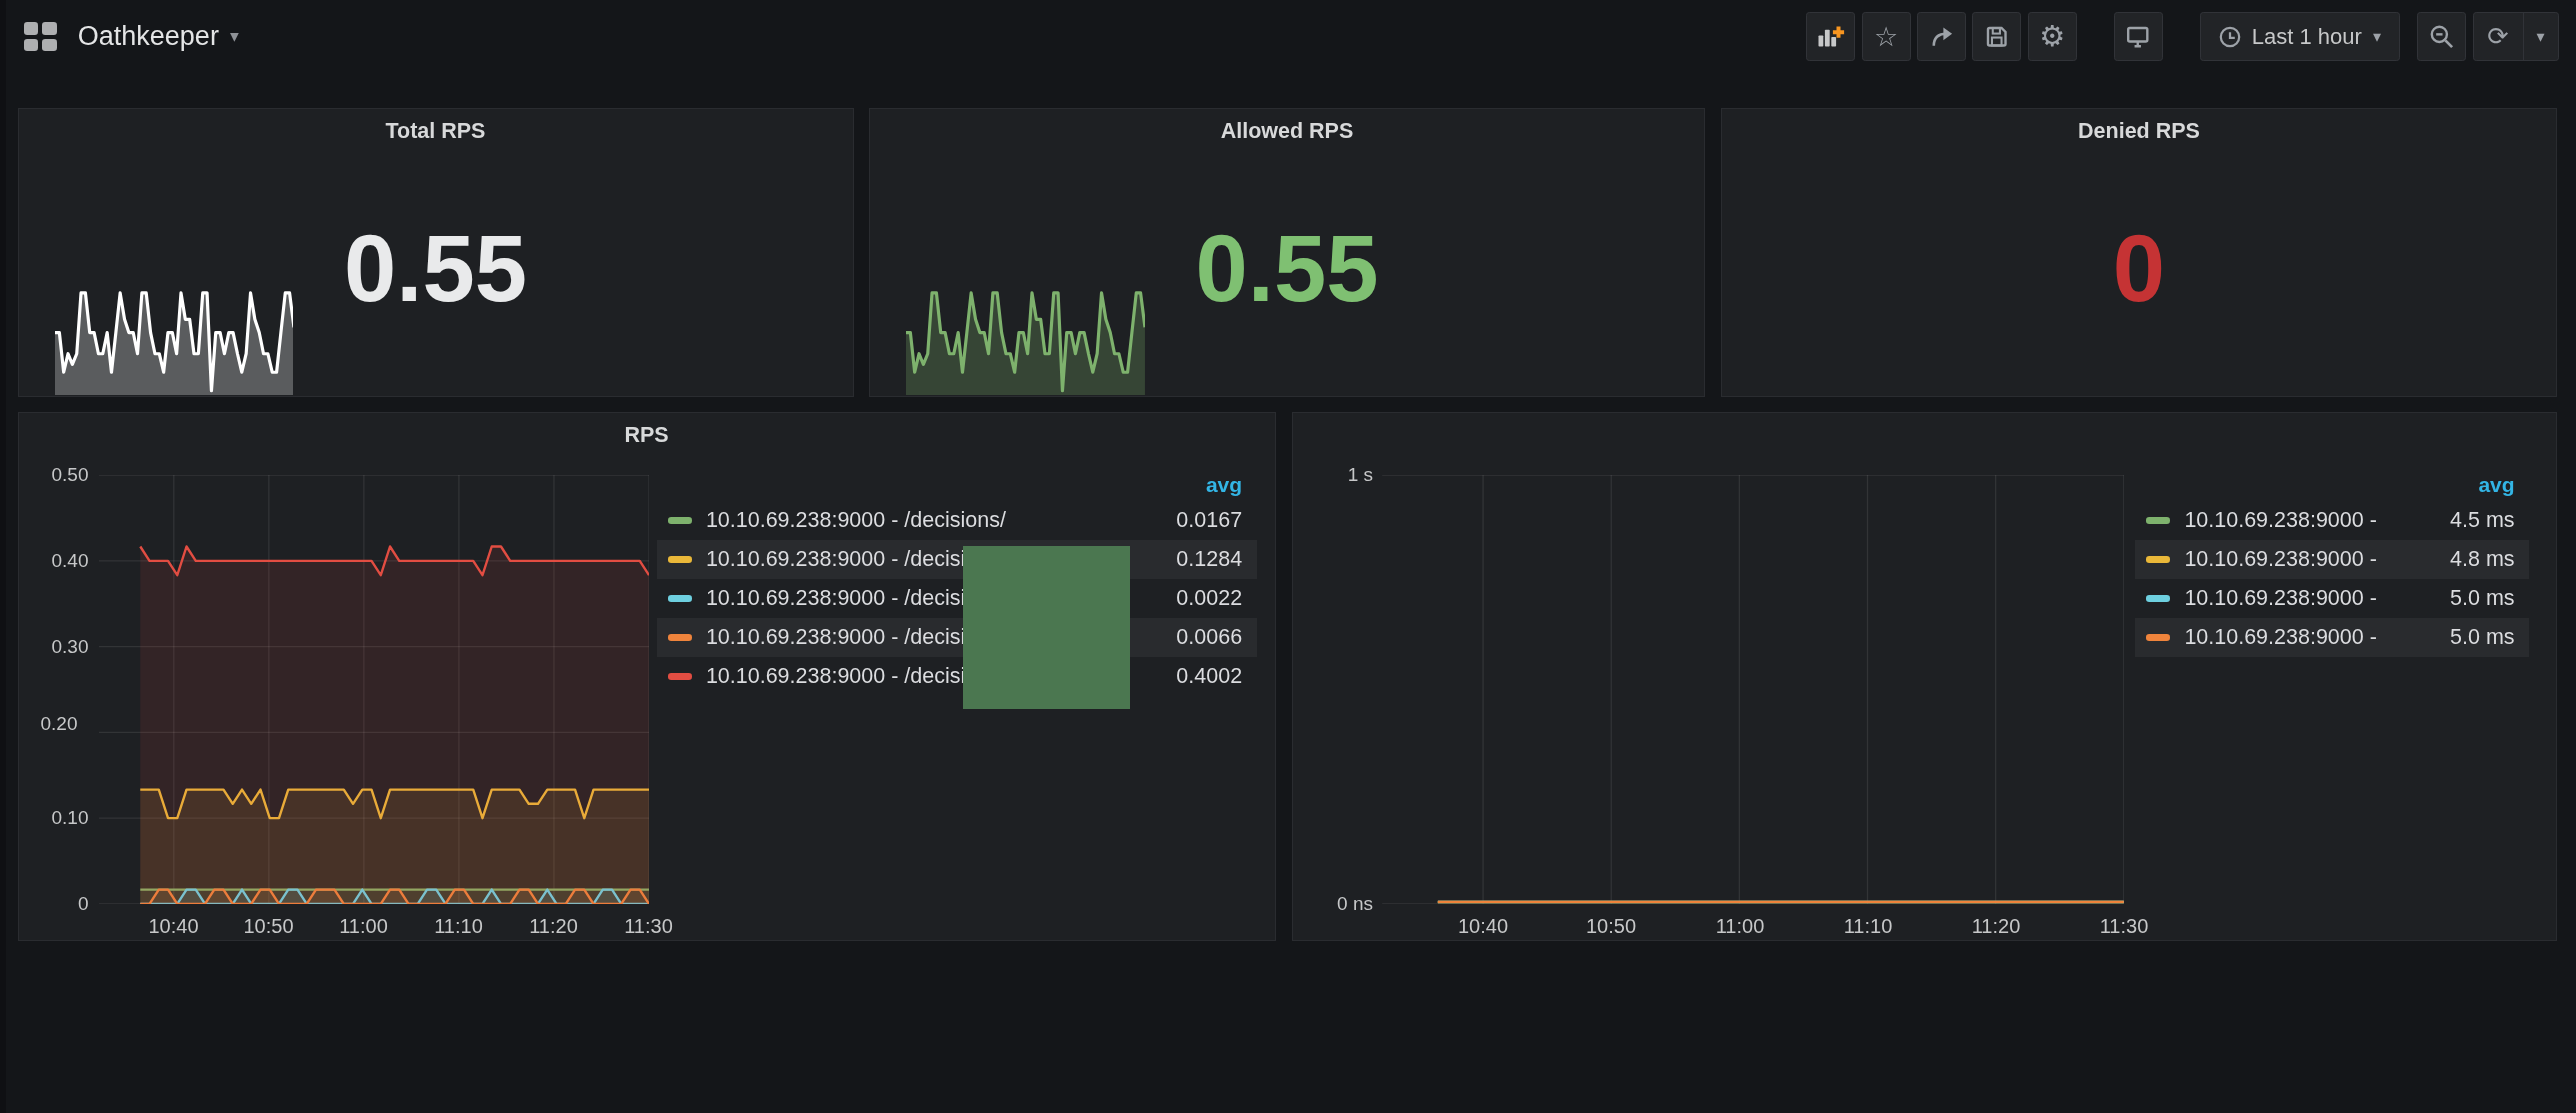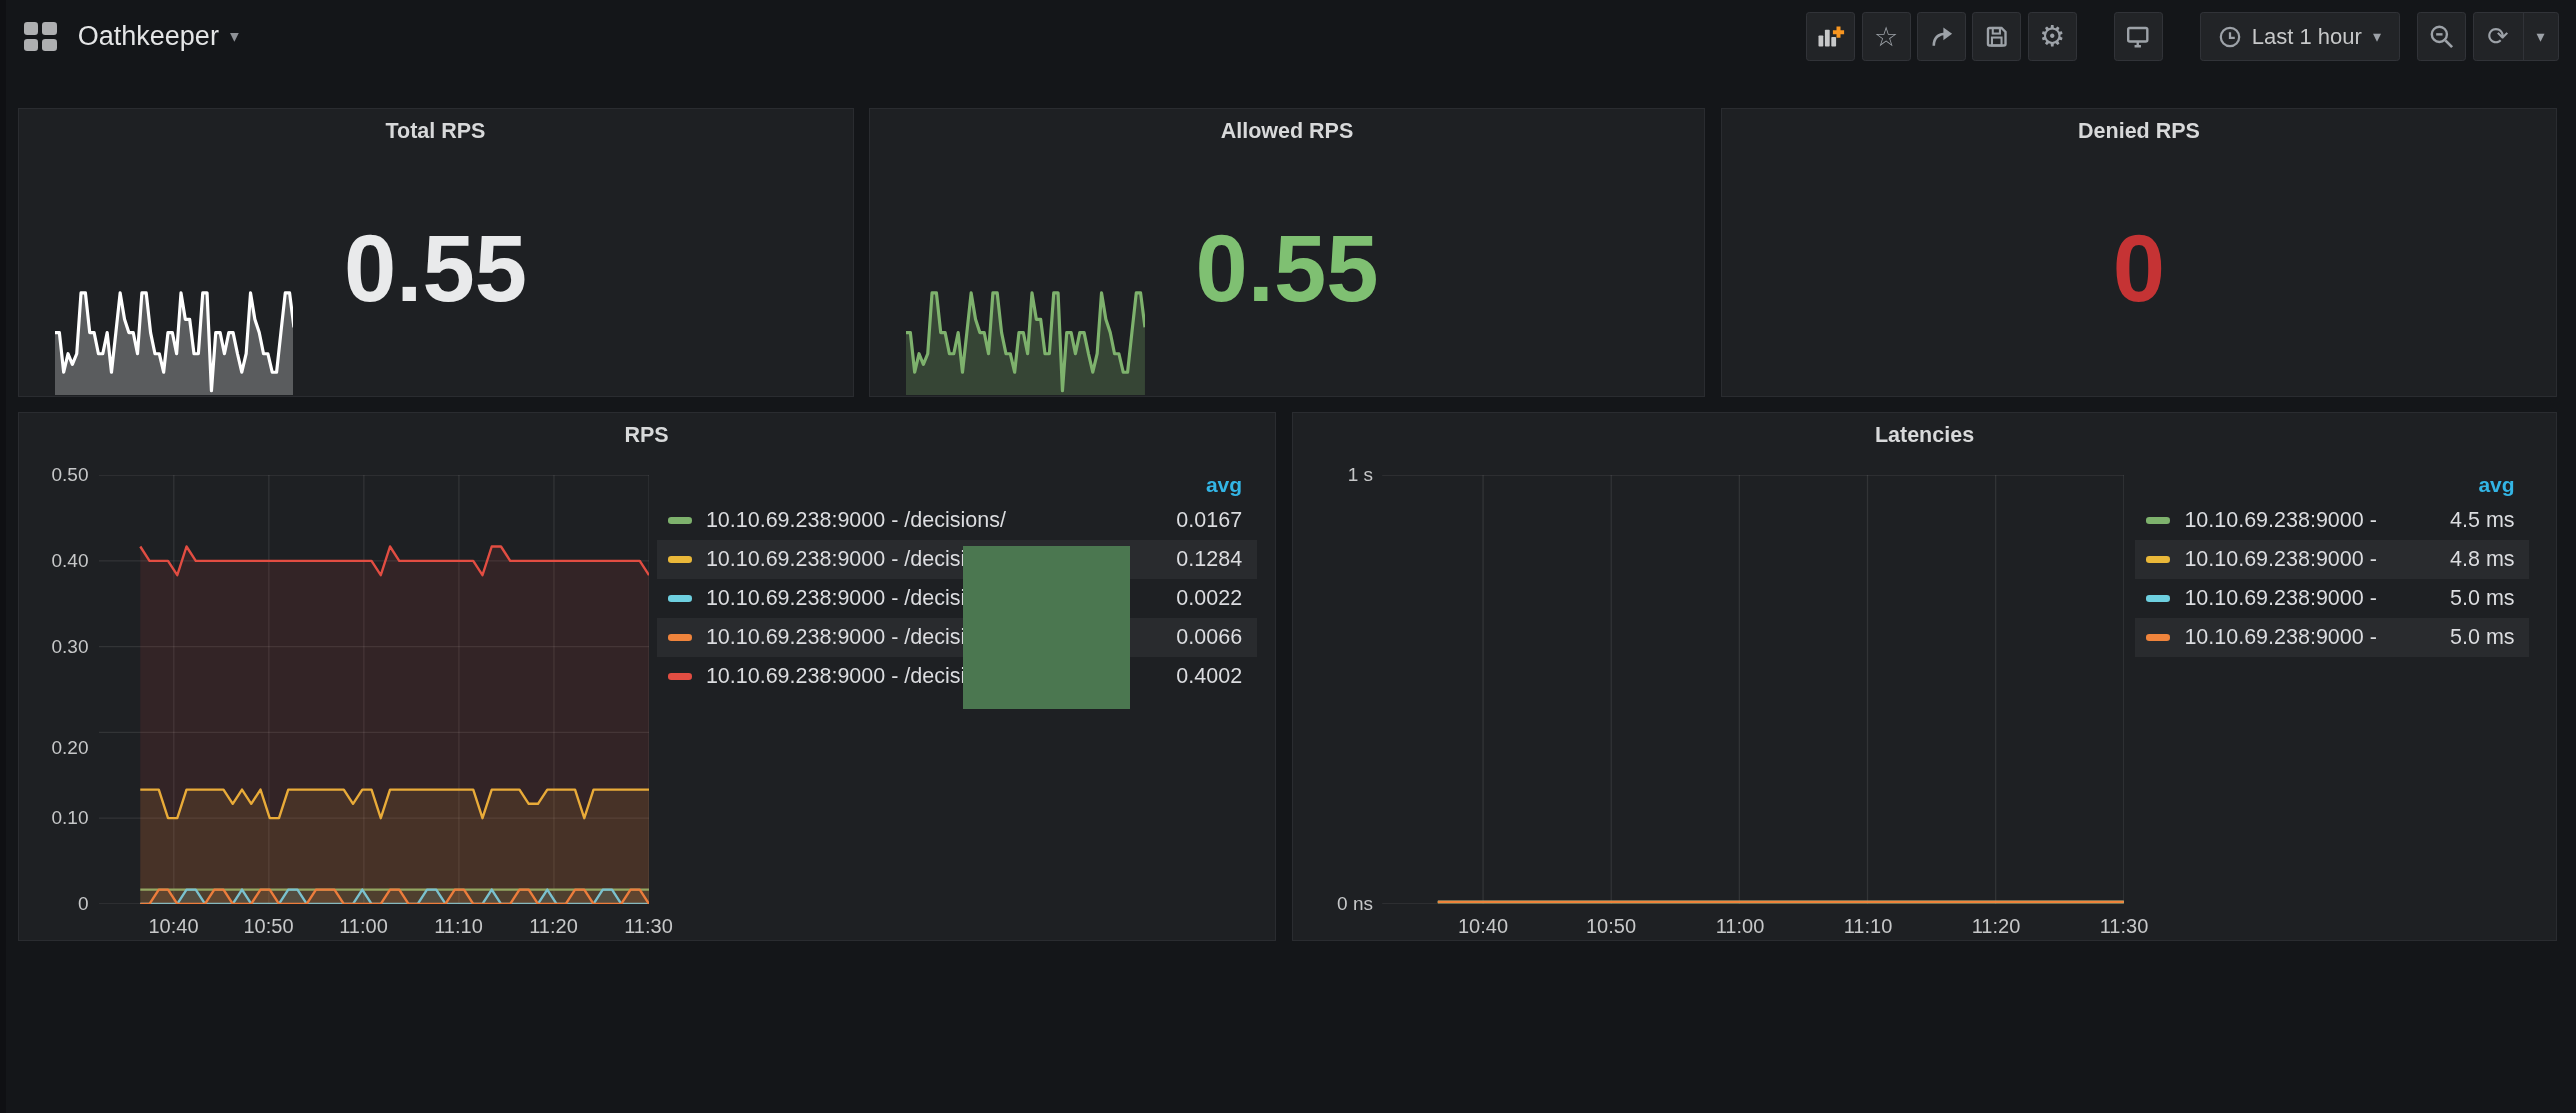--- a/index.html
+++ b/index.html
@@ -167,21 +167,21 @@
   <div class="big-value" style="color: rgb(197, 51, 52);">0</div>
 
 </section>
 
 <section class="panel" id="panel-rps">
   <h2 class="panel-title">RPS</h2>
   <div class="chart-area">
       <span class="y-tick" style="left: 11px; width: 59px; top: 51px;">0.50</span>
       <span class="y-tick" style="left: 11px; width: 59px; top: 137px;">0.40</span>
       <span class="y-tick" style="left: 11px; width: 59px; top: 223px; text-align: right;">0.30</span>
-      <span class="y-tick" style="left: 11px; width: 59px; top: 324px;">0.20</span>
+      <span class="y-tick" style="left: 11px; width: 59px; top: 300px; text-align: center;">0.20</span>
       <span class="y-tick" style="left: 11px; width: 59px; top: 394px;">0.10</span>
       <span class="y-tick" style="left: 11px; width: 59px; top: 480px;">0</span>
       <span class="x-tick" style="left: 155px; top: 502px;">10:40</span>
       <span class="x-tick" style="left: 250px; top: 502px;">10:50</span>
       <span class="x-tick" style="left: 345px; top: 502px;">11:00</span>
       <span class="x-tick" style="left: 440px; top: 502px;">11:10</span>
       <span class="x-tick" style="left: 535px; top: 502px;">11:20</span>
       <span class="x-tick" style="left: 630px; top: 502px;">11:30</span>
       <svg width="550" height="429" viewBox="0 0 690 538" class="plot-svg" style="left: 80px; top: 62px;">
         <line x1="0" y1="0" x2="690" y2="0" stroke="rgba(255,255,255,0.09)" stroke-width="1.6"></line>
@@ -232,21 +232,20 @@
       </div>
       <div class="legend-row">
         <span class="swatch" style="background: rgb(226, 77, 66);"></span>
         <span class="series-name">10.10.69.238:9000 - /decisions/</span>
         <span class="series-value">0.4002</span>
       </div>
     </div>
 </section>
 
 <section class="panel" id="panel-lat">
-  <h2 class="panel-title">Latencies</h2>
   <div class="chart-area">
       <span class="y-tick" style="left: 11px; width: 69px; top: 51px;">1 s</span>
       <span class="y-tick" style="left: 11px; width: 69px; top: 480px;">0 ns</span>
       <span class="x-tick" style="left: 190px; top: 502px;">10:40</span>
       <span class="x-tick" style="left: 318px; top: 502px;">10:50</span>
       <span class="x-tick" style="left: 447px; top: 502px;">11:00</span>
       <span class="x-tick" style="left: 575px; top: 502px;">11:10</span>
       <span class="x-tick" style="left: 703px; top: 502px;">11:20</span>
       <span class="x-tick" style="left: 831px; top: 502px;">11:30</span>
       <svg width="742" height="429" viewBox="0 0 930 538" class="plot-svg" style="left: 89px; top: 62px;">

